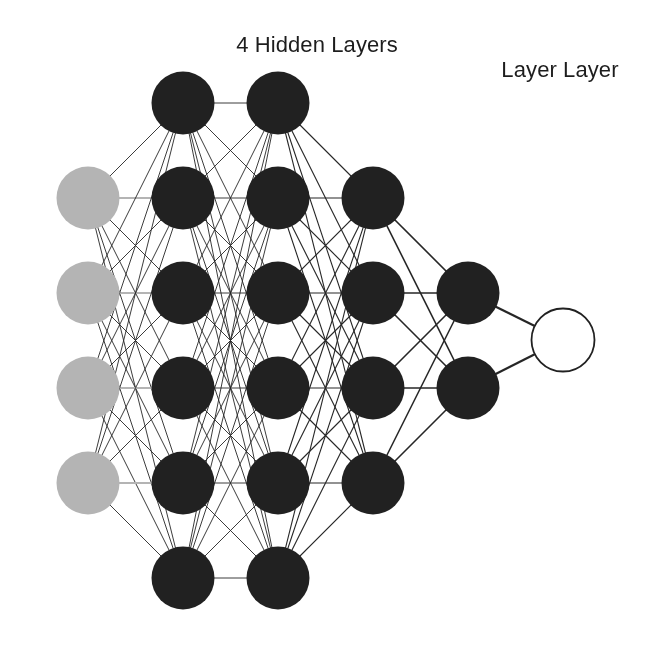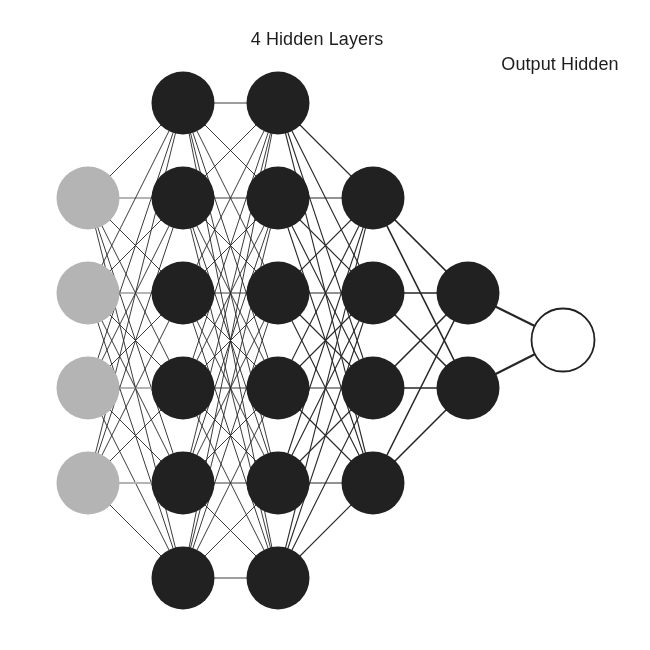--- a/index.html
+++ b/index.html
@@ -18,24 +18,25 @@
   .net-svg {
     position: absolute;
     left: 0;
     top: 0;
     width: 650px;
     height: 650px;
   }
   .layer-label {
     position: absolute;
     transform: translate(-50%, -50%);
-    font-size: 18px;
+    font-size: 22px;
     color: #1d1d1d;
     white-space: nowrap;
     letter-spacing: 0.1px;
+    margin-top: 6px;
   }
 </style>
 </head>
 <body>
 
 <div class="canvas">
   <svg class="net-svg" viewBox="0 0 650 650" xmlns="http://www.w3.org/2000/svg">
       <line x1="88" y1="198" x2="183" y2="103" stroke="#262626" stroke-width="0.9"></line>
       <line x1="88" y1="198" x2="183" y2="198" stroke="#b4b4b4" stroke-width="1.8"></line>
       <line x1="88" y1="198" x2="183" y2="293" stroke="#262626" stroke-width="0.9"></line>
@@ -149,14 +150,14 @@
       <circle cx="373" cy="198" r="31.5" fill="#212121"></circle>
       <circle cx="373" cy="293" r="31.5" fill="#212121"></circle>
       <circle cx="373" cy="388" r="31.5" fill="#212121"></circle>
       <circle cx="373" cy="483" r="31.5" fill="#212121"></circle>
       <circle cx="468" cy="293" r="31.5" fill="#212121"></circle>
       <circle cx="468" cy="388" r="31.5" fill="#212121"></circle>
       <circle cx="563" cy="340" r="31.5" fill="#ffffff" stroke="#212121" stroke-width="1.8"></circle>
     </svg>
 
   <div class="layer-label" style="left: 317px; top: 39px;">4 Hidden Layers</div>
-  <div class="layer-label" style="left: 560px; top: 64px;">Output Hidden</div>
+  <div class="layer-label" style="left: 560px; top: 64px;">Layer Layer</div>
 </div>
 
 </body></html>

